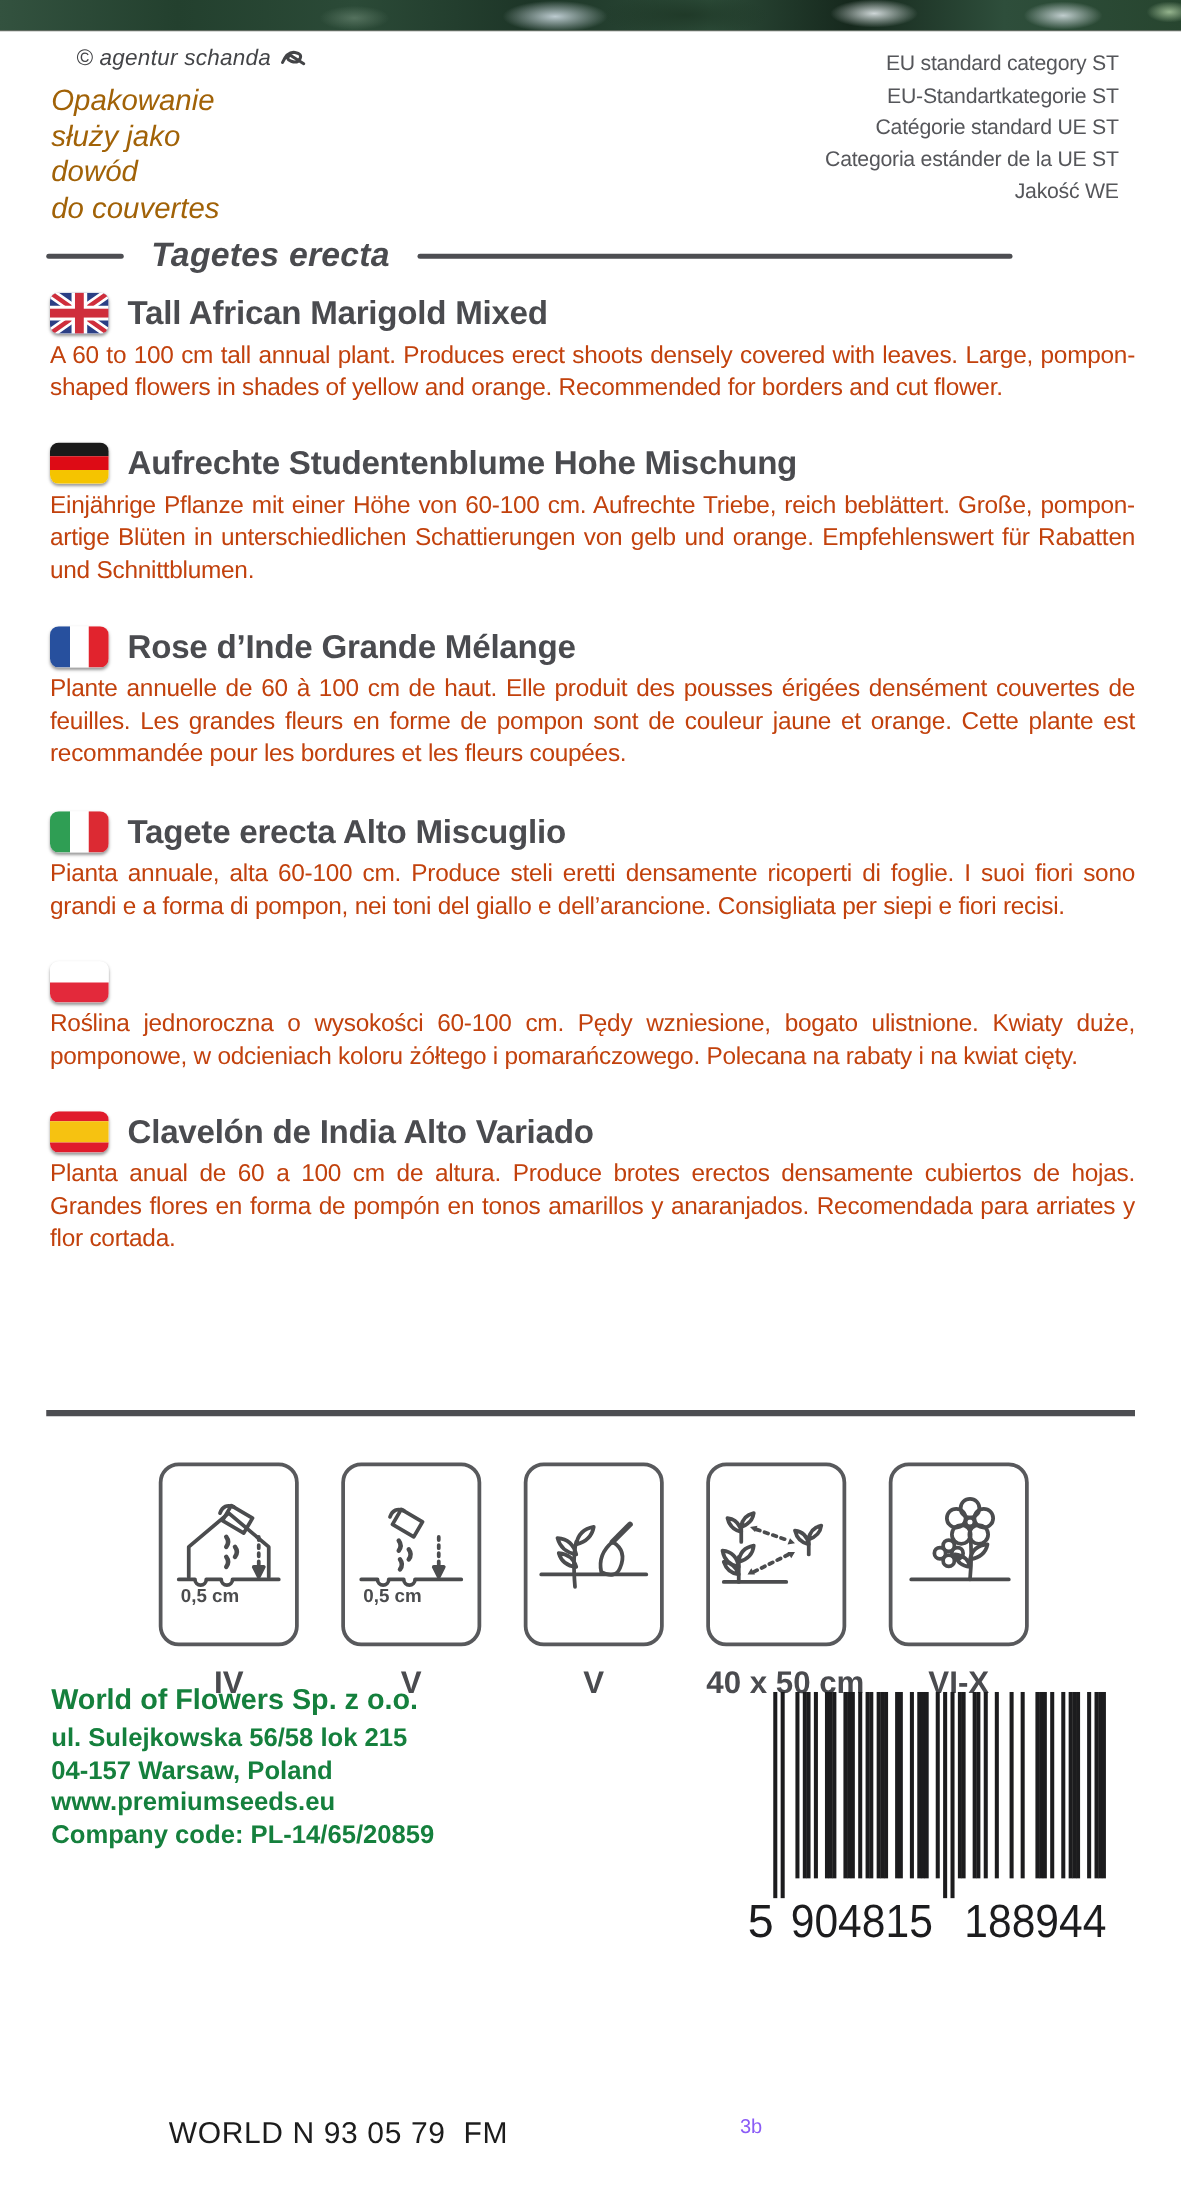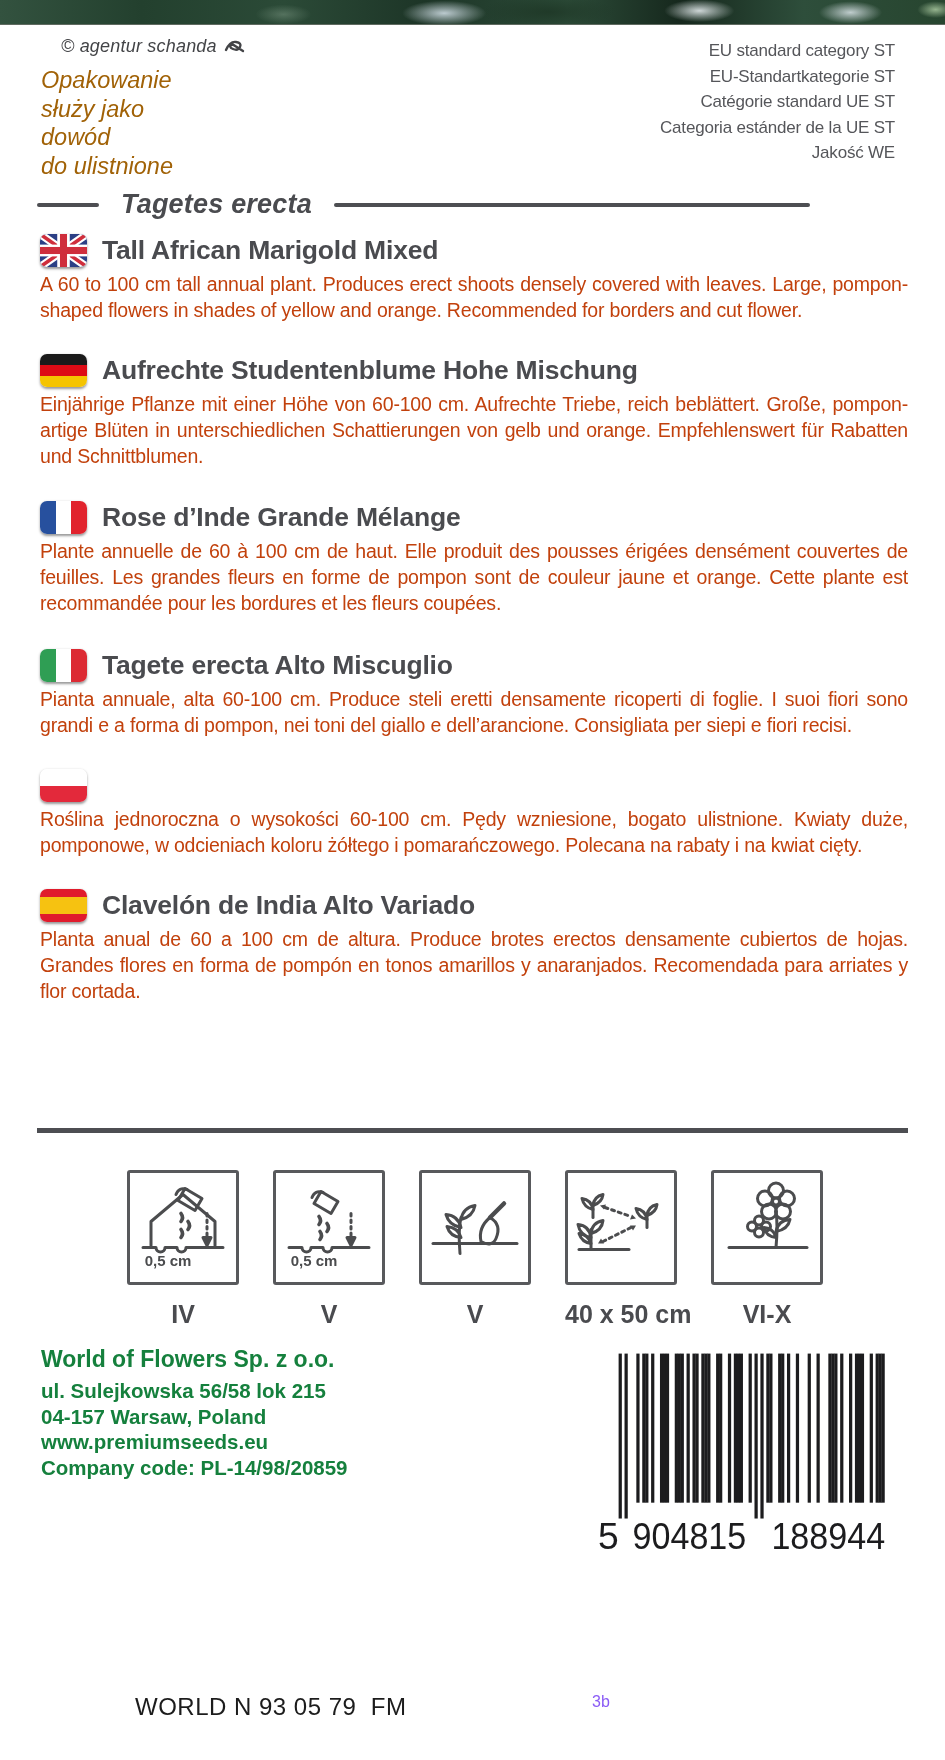--- a/index.html
+++ b/index.html
@@ -43,21 +43,21 @@
   .flag .v{ position:absolute; top:0; height:100%; }
   .sec-title{ font-size:26.5px; font-weight:bold; color:#4a4b4f; letter-spacing:-.2px; white-space:nowrap;}
   .sec-text{ font-size:19.5px; line-height:25.8px; color:#c2410c; text-align:justify; letter-spacing:-.2px;}
 
   
   .big-divider{ position:absolute; left:37px; top:1128px; width:871px; height:5px; background:#4d4e52;}
 
   
   .pictos{ position:absolute; left:127px; top:1170px; width:696px; display:flex; justify-content:space-between;}
   .picto{ width:112px; text-align:center;}
-  .picto-box{ width:112px; height:115px; border:3px solid #58595c; border-radius:3px; background:#fff;
+  .picto-box{ width:112px; height:147px; border:3px solid #58595c; border-radius:16px; background:#fff;
     display:flex; align-items:center; justify-content:center;}
   .picto-label{ margin-top:15px; font-size:25px; font-weight:bold; color:#4a4b4f; white-space:nowrap;}
   .pict-stroke{ stroke:#4b4c4e; stroke-width:3; fill:none; stroke-linecap:round; stroke-linejoin:round;}
   .pict-text{ font-family:"Liberation Sans", sans-serif; font-size:15px; font-weight:bold; fill:#4b4c4e; stroke:none;}
 
   
   .producer{ position:absolute; left:41px; top:1346px; color:#15803d;}
   .producer .name{ font-size:23px; font-weight:bold; margin-bottom:5px;}
   .producer .line{ font-size:20.5px; font-weight:bold; line-height:25.5px;}
 
@@ -83,21 +83,21 @@
     <span>© agentur schanda</span>
     <svg width="22" height="16" viewBox="0 0 22 16">
       <path d="M3 11 Q7 2 13 3 Q19 4 17 8 Q15 12 10 10 Q5 8 9 5 L20 12" fill="none" stroke="#434447" stroke-width="2.4" stroke-linecap="round"></path>
     </svg>
   </div>
 
   <div class="claim">
     <div>Opakowanie</div>
     <div>służy jako</div>
     <div>dowód</div>
-    <div>do ulistnione</div>
+    <div>do couvertes</div>
   </div>
 
   <div class="categories">
     <div>EU standard category ST</div>
     <div>EU-Standartkategorie ST</div>
     <div>Catégorie standard UE ST</div>
     <div>Categoria estánder de la UE ST</div>
     <div>Jakość WE</div>
   </div>
 
@@ -284,21 +284,21 @@
       <div class="picto-label">VI-X</div>
     </div>
 
   </div>
 
   <div class="producer">
     <div class="name">World of Flowers Sp. z o.o.</div>
     <div class="line">ul. Sulejkowska 56/58 lok 215</div>
     <div class="line">04-157 Warsaw, Poland</div>
     <div class="line">www.premiumseeds.eu</div>
-    <div class="line">Company code: PL-14/98/20859</div>
+    <div class="line">Company code: PL-14/65/20859</div>
   </div>
 
   <div class="barcode">
     <svg width="308" height="205" viewBox="0 0 330 220">
       <g id="bars">
           <rect x="24.00" y="6" width="3.47" height="177"></rect>
           <rect x="30.34" y="6" width="3.47" height="177"></rect>
           <rect x="43.02" y="6" width="3.47" height="160"></rect>
           <rect x="49.36" y="6" width="3.47" height="160"></rect>
           <rect x="52.53" y="6" width="3.47" height="160"></rect>

